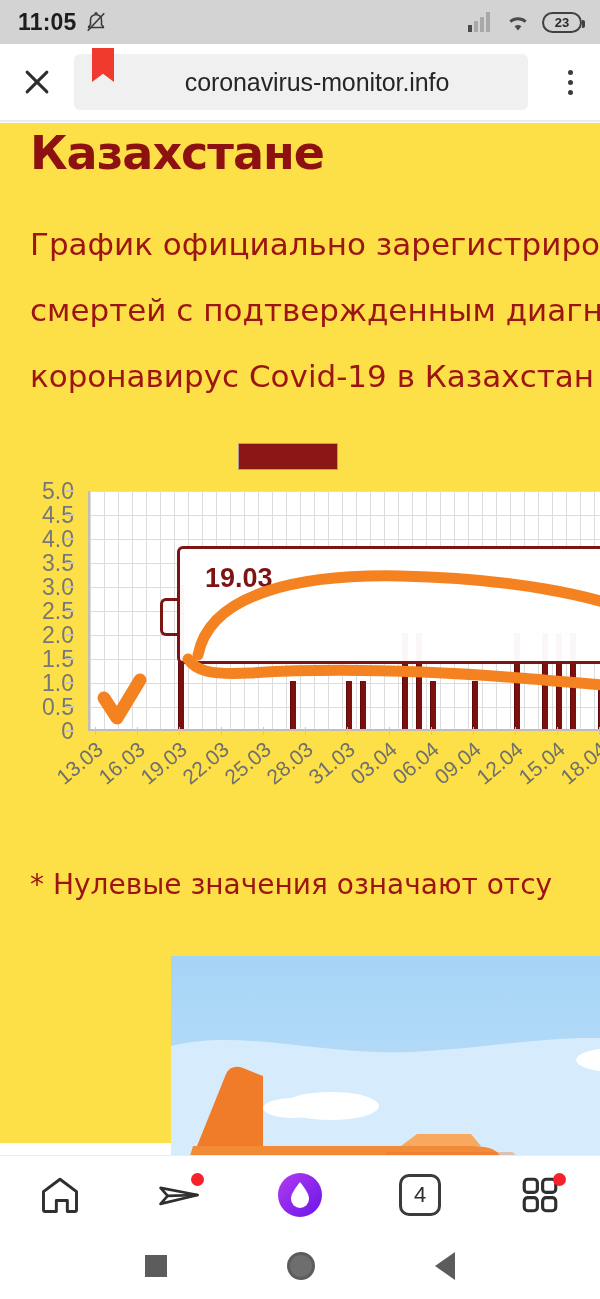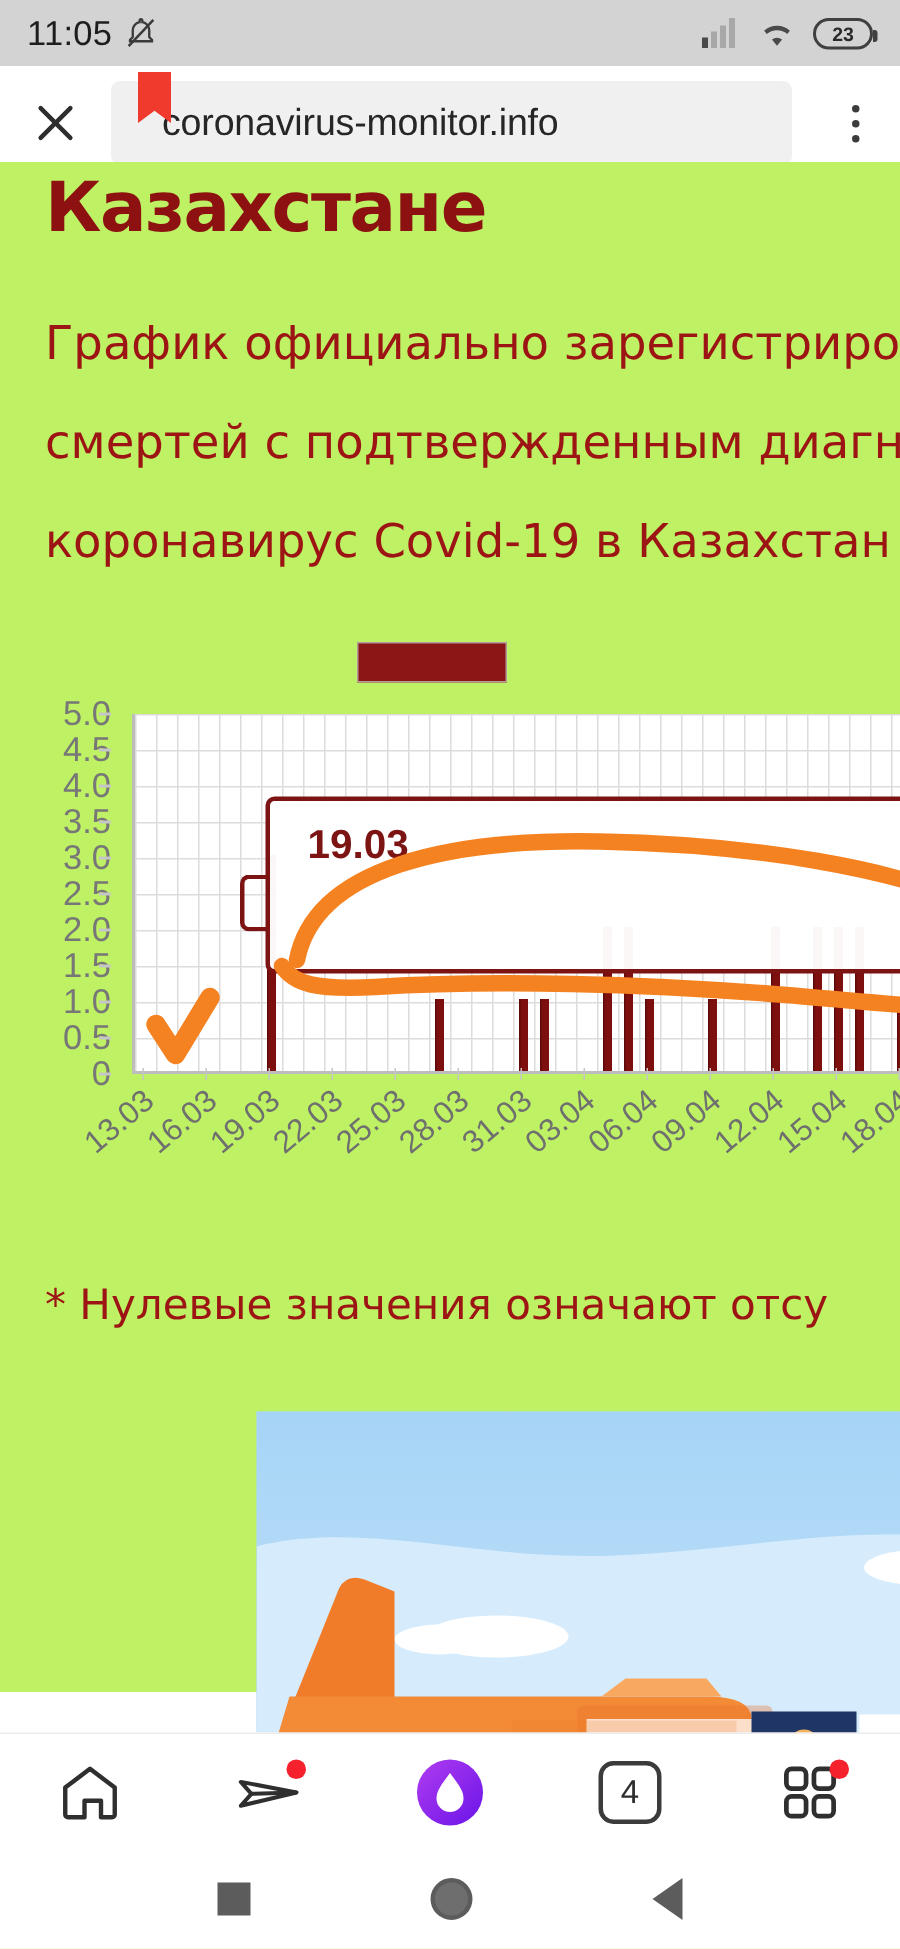--- a/index.html
+++ b/index.html
@@ -12,21 +12,21 @@
   #root { position: relative; width: 600px; height: 1299px; }
 
   
   .statusbar {
     position: absolute; top: 0; left: 0; width: 600px; height: 44px;
     background: #d3d3d3;
     display: flex; align-items: center; justify-content: space-between;
     padding: 0 18px;
   }
   .sb-left { display: flex; align-items: center; gap: 8px; }
-  .sb-clock { font-size: 23px; color: #1d1d1d; font-weight: 400; letter-spacing: .2px; }
+  .sb-clock { font-size: 23px; color: #1d1d1d; font-weight: 700; letter-spacing: .2px; }
   .sb-right { display: flex; gap: 11px; }
   .icon-svg { display: block; }
   .battery-pill {
     position: relative; width: 40px; height: 21px; border: 2px solid #404040;
     border-radius: 11px; display: flex; align-items: center; justify-content: center;
   }
   .battery-pill::after {
     content: ""; position: absolute; right: -5px; top: 6px; width: 3px; height: 8px;
     background: #404040; border-radius: 0 2px 2px 0;
   }
@@ -42,34 +42,34 @@
     flex: 1; height: 56px; background: #f0f0f0; border-radius: 6px;
     display: flex; align-items: center; position: relative; overflow: visible;
     margin-right: 12px;
   }
   .bookmark-flag {
     position: absolute; left: 18px; top: -6px; width: 22px; height: 34px;
     background: #f03a2e;
     clip-path: polygon(0 0, 100% 0, 100% 100%, 50% 76%, 0 100%);
   }
   .url-text {
-    flex: 1; text-align: left; font-size: 25px; color: #262626;
+    flex: 1; text-align: center; font-size: 25px; color: #262626;
     letter-spacing: -0.1px; padding-left: 34px; padding-right: 2px;
     white-space: nowrap; overflow: hidden;
   }
   .url-menu { width: 60px; display: flex; align-items: center; justify-content: center; }
   .dot3 { display: flex; flex-direction: column; gap: 5px; }
   .dot3 i { width: 5px; height: 5px; border-radius: 50%; background: #3c3c3c; display: block; }
   .urlbar-shadow {
     position: absolute; top: 120px; left: 0; width: 600px; height: 3px;
     background: linear-gradient(to bottom, rgba(0,0,0,.10), rgba(0,0,0,0));
   }
 
   
-  .page { position: absolute; top: 108px; left: 0; width: 600px; height: 1020px; background:#bef264; }
+  .page { position: absolute; top: 123px; left: 0; width: 600px; height: 1020px; background:#fde047; }
 
   .pg-heading {
     position: absolute; left: 30px; top: 3px;
     font-family: "DejaVu Sans", sans-serif;
     font-weight: 700; font-size: 46px; color: #8d1111;
     letter-spacing: -1px; white-space: nowrap;
   }
   .pg-para {
     position: absolute; left: 30px; top: 88px; width: 720px;
     font-family: "DejaVu Sans", sans-serif;

